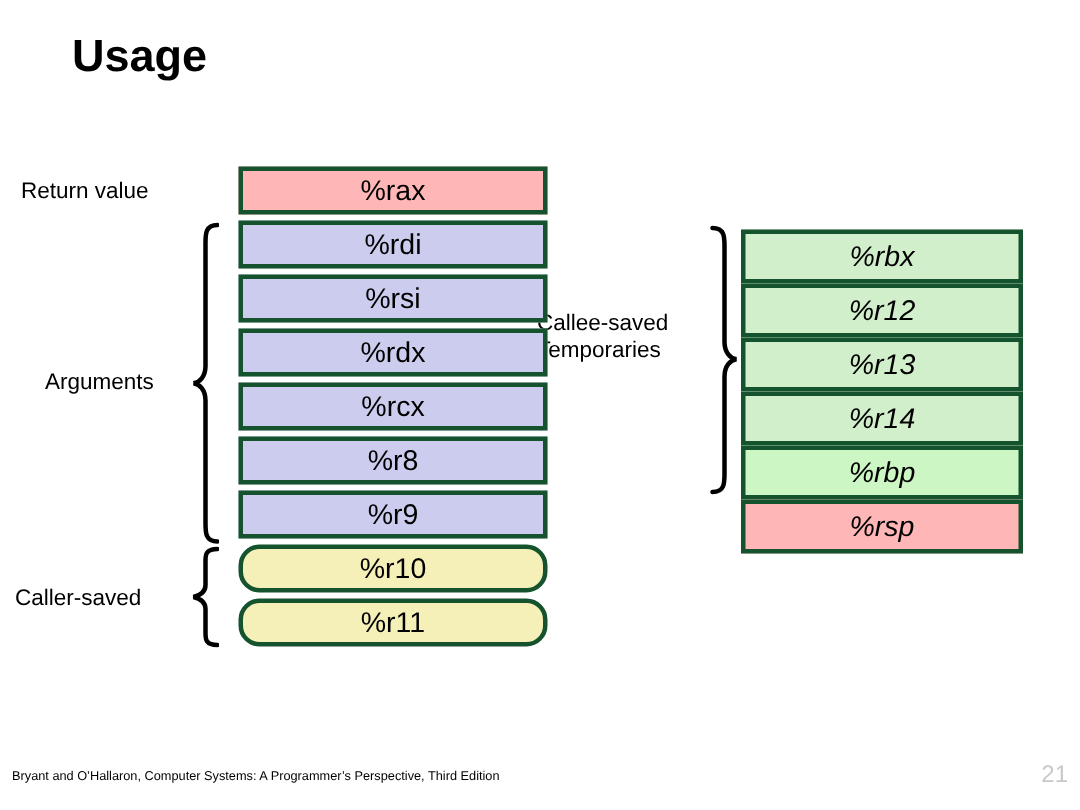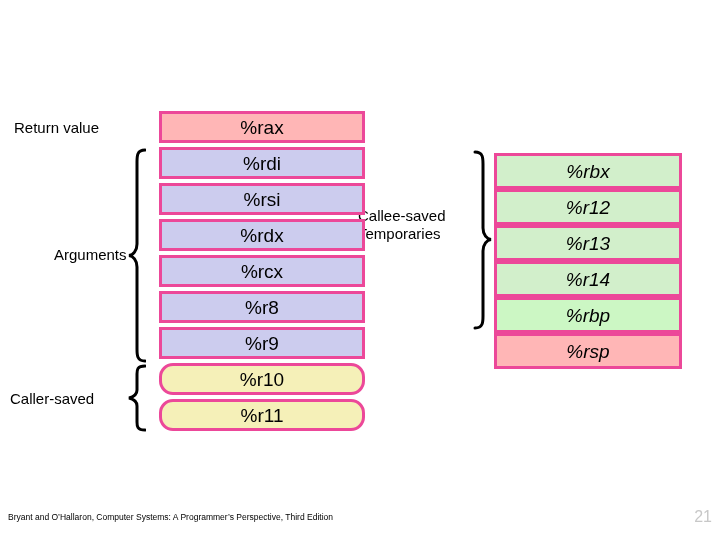--- a/index.html
+++ b/index.html
@@ -27,21 +27,21 @@
     line-height: 1.22;
     letter-spacing: 0px;
     text-indent: 0;
     color: #000000;
   }
   #slide-title .ttl-line2 { display: block; padding-left: 18px; }
 
   
   .reg-box {
     position: absolute;
-    border: 3px solid #ec4899;
+    border: 3px solid #14532d;
     box-sizing: border-box;
     font-size: 19px;
     color: #000000;
     text-align: center;
     line-height: 1;
     display: flex;
     align-items: center;
     justify-content: center;
   }
   .col-left  { left: 159px; width: 206px; height: 32px; }
@@ -54,21 +54,21 @@
   .c-greenlite { background: #CCF7C4; }
 
   
   .side-label {
     position: absolute;
     font-size: 15px;
     color: #000000;
     white-space: nowrap;
   }
   #label-return-value { left: 14px;  top: 119px; }
-  #label-arguments    { left: 30px;  top: 246px; margin-left: 24px; }
+  #label-arguments    { left: 30px;  top: 246px; }
   #label-caller-saved { left: 10px;  top: 390px; }
   #label-callee-saved {
     left: 358px; top: 207px;
     font-size: 15px; line-height: 1.18;
   }
 
   
   .brace { position: absolute; }
   #brace-arguments   { left: 128px; top: 148px;  width: 18px;  height: 215px; }
   #brace-caller      { left: 128px; top: 364px;  width: 18px;  height: 68px;  }
@@ -88,20 +88,21 @@
     right: 8px;
     bottom: 14px;
     font-size: 16px;
     color: #c8c8c8;
   }
 </style>
 </head>
 <body>
 
 <div id="slide-title">
+  <span class="ttl-line2">Usage</span>
 </div>
 
 <div class="side-label" id="label-return-value">Return value</div>
 
 <div class="side-label" id="label-arguments">Arguments</div>
 
 <div class="side-label" id="label-caller-saved">Caller-saved</div>
 
 <div class="side-label" id="label-callee-saved">
   <div>Callee-saved</div>

